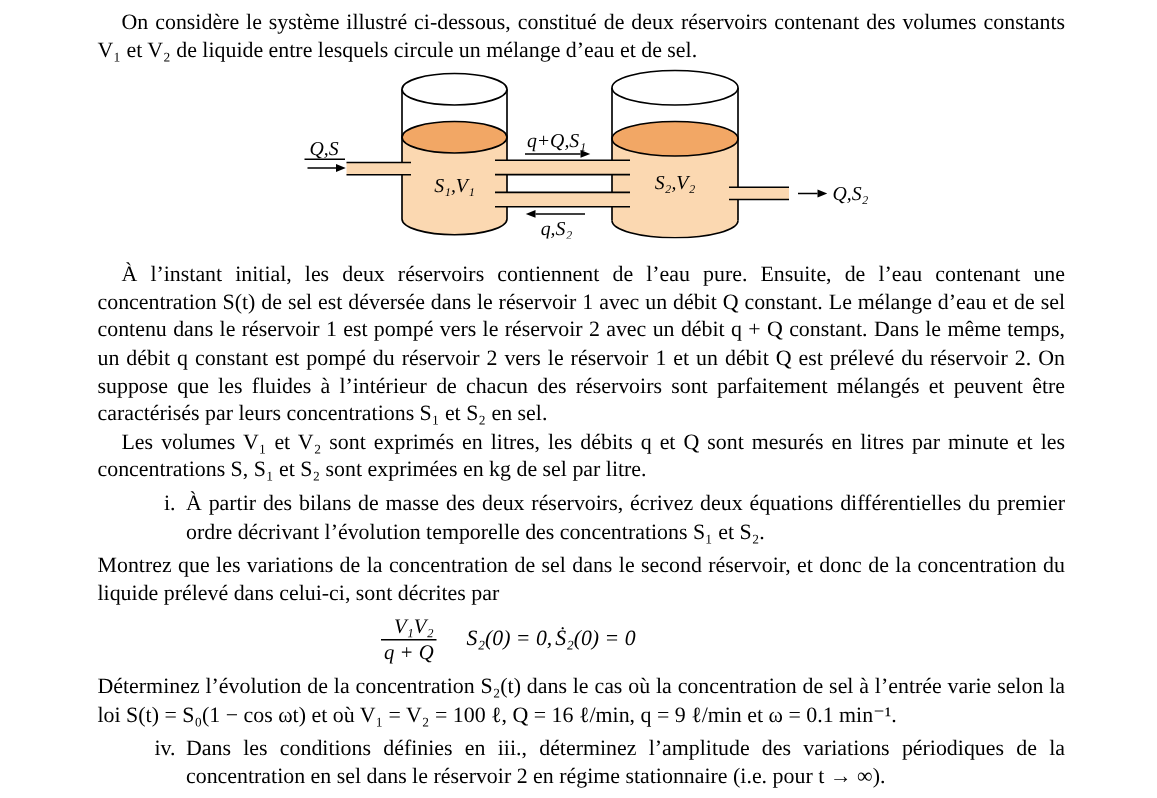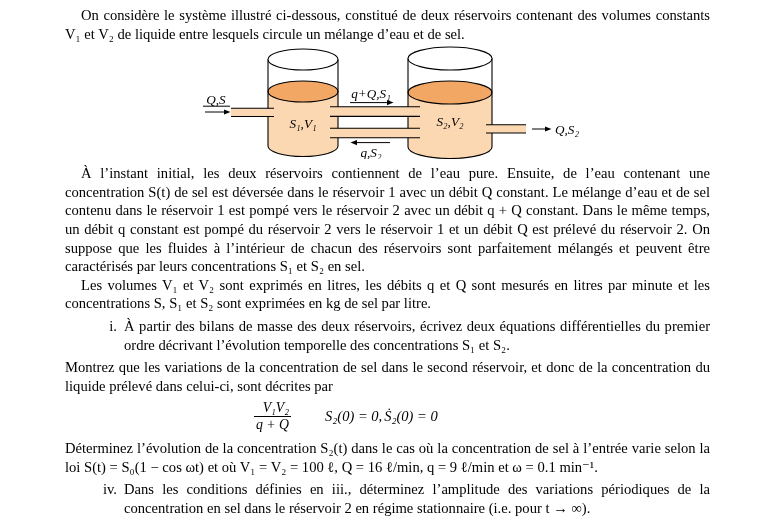--- a/index.html
+++ b/index.html
@@ -38,21 +38,21 @@
   .dlabel {
     font-family: "Liberation Serif", "DejaVu Serif", serif;
     font-style: italic;
     font-size: 13.2px;
   }
   .tanklabel {
     font-family: "Liberation Serif", "DejaVu Serif", serif;
     font-style: italic;
     font-size: 13.2px;
   }
-  p.p2 { margin-top: 5px; }
+  p.p2 { margin-top: 15px; }
   .list { margin-top: 2px; }
   .item {
     display: flex;
     margin-top: 4px;
   }
   .item-num {
     flex: none;
     width: 52px;
     text-align: right;
     padding-right: 7px;
@@ -75,21 +75,21 @@
     font-size: 13.8px;
     line-height: 1.12;
     margin-right: 5px;
   }
   .frac .fden {
     border-top: 1.1px solid #000;
     padding: 0 2px;
     margin-left: 32px;
   }
   .frac .fnum { padding: 0 2px; }
-  .eqcond1 { margin-left: 29px; }
+  .eqcond1 { margin-left: 15px; }
   .eqcond2 { margin-left: 2px; }
 </style>
 </head>
 <body>
 
 <div class="page">
   <div class="content">
 
     <p class="para">On considère le système illustré ci-dessous, constitué de deux réservoirs contenant des volumes constants V₁ et V₂ de liquide entre lesquels circule un mélange d’eau et de sel.</p>
 

